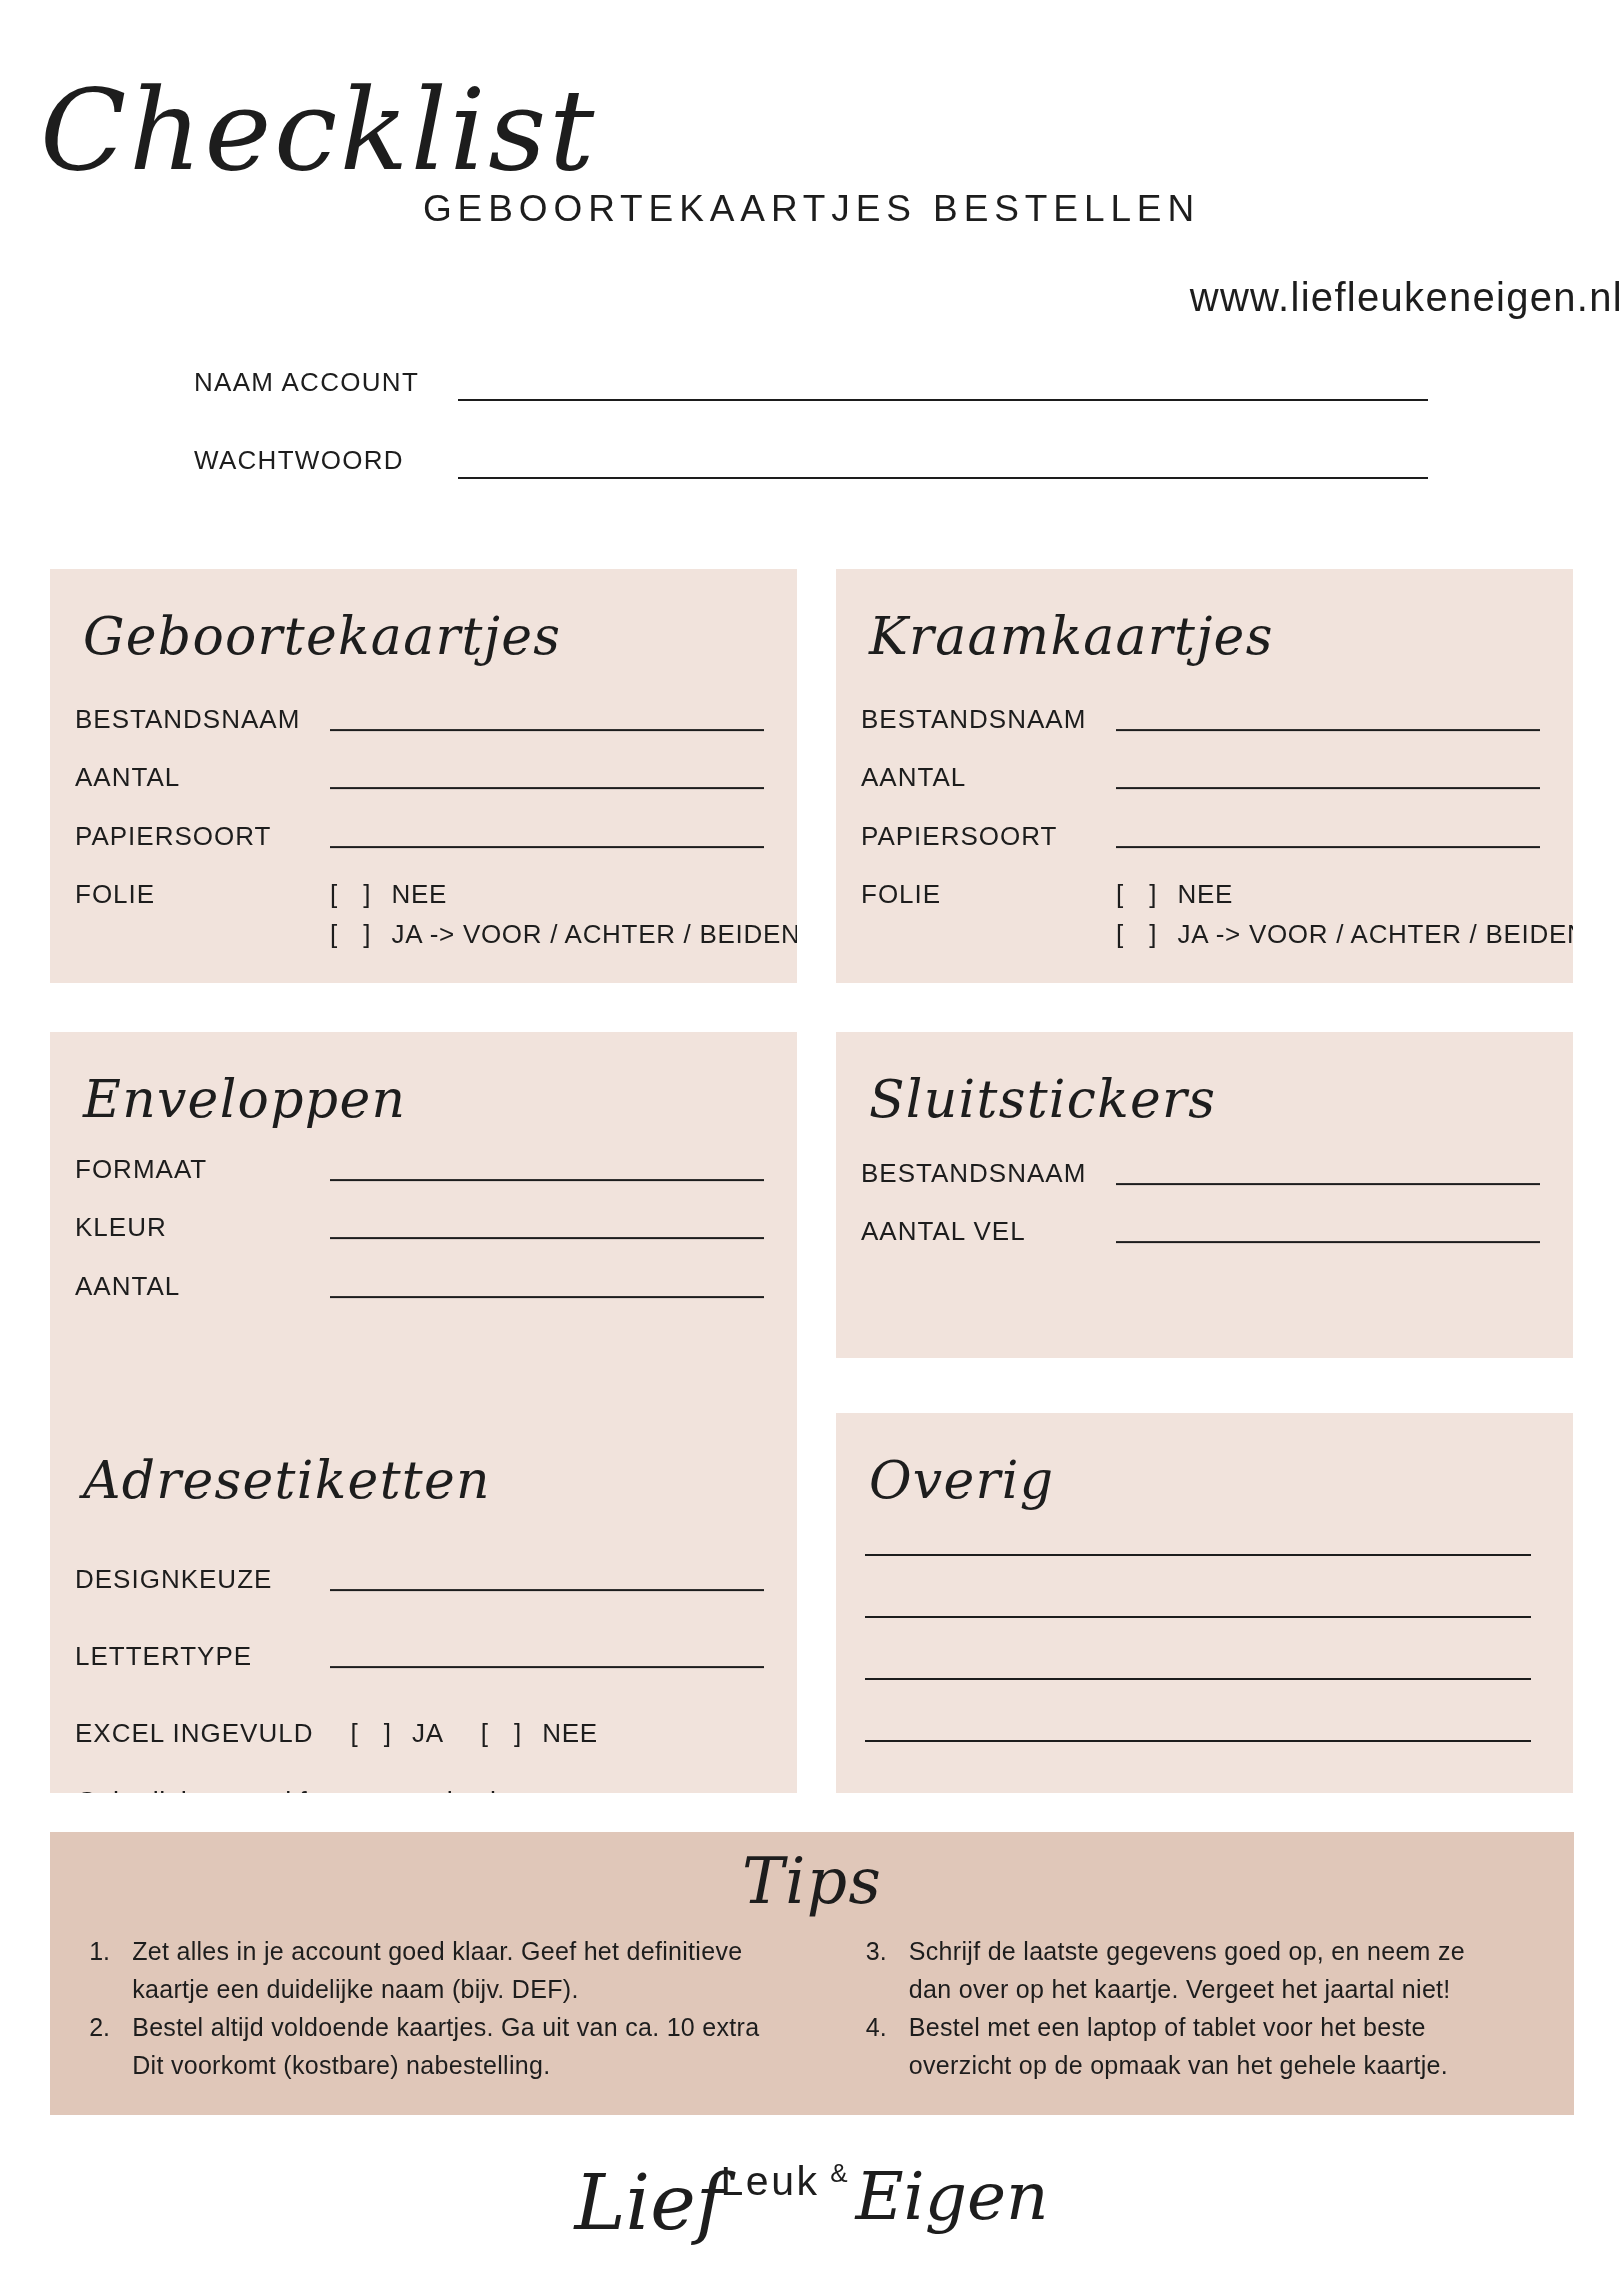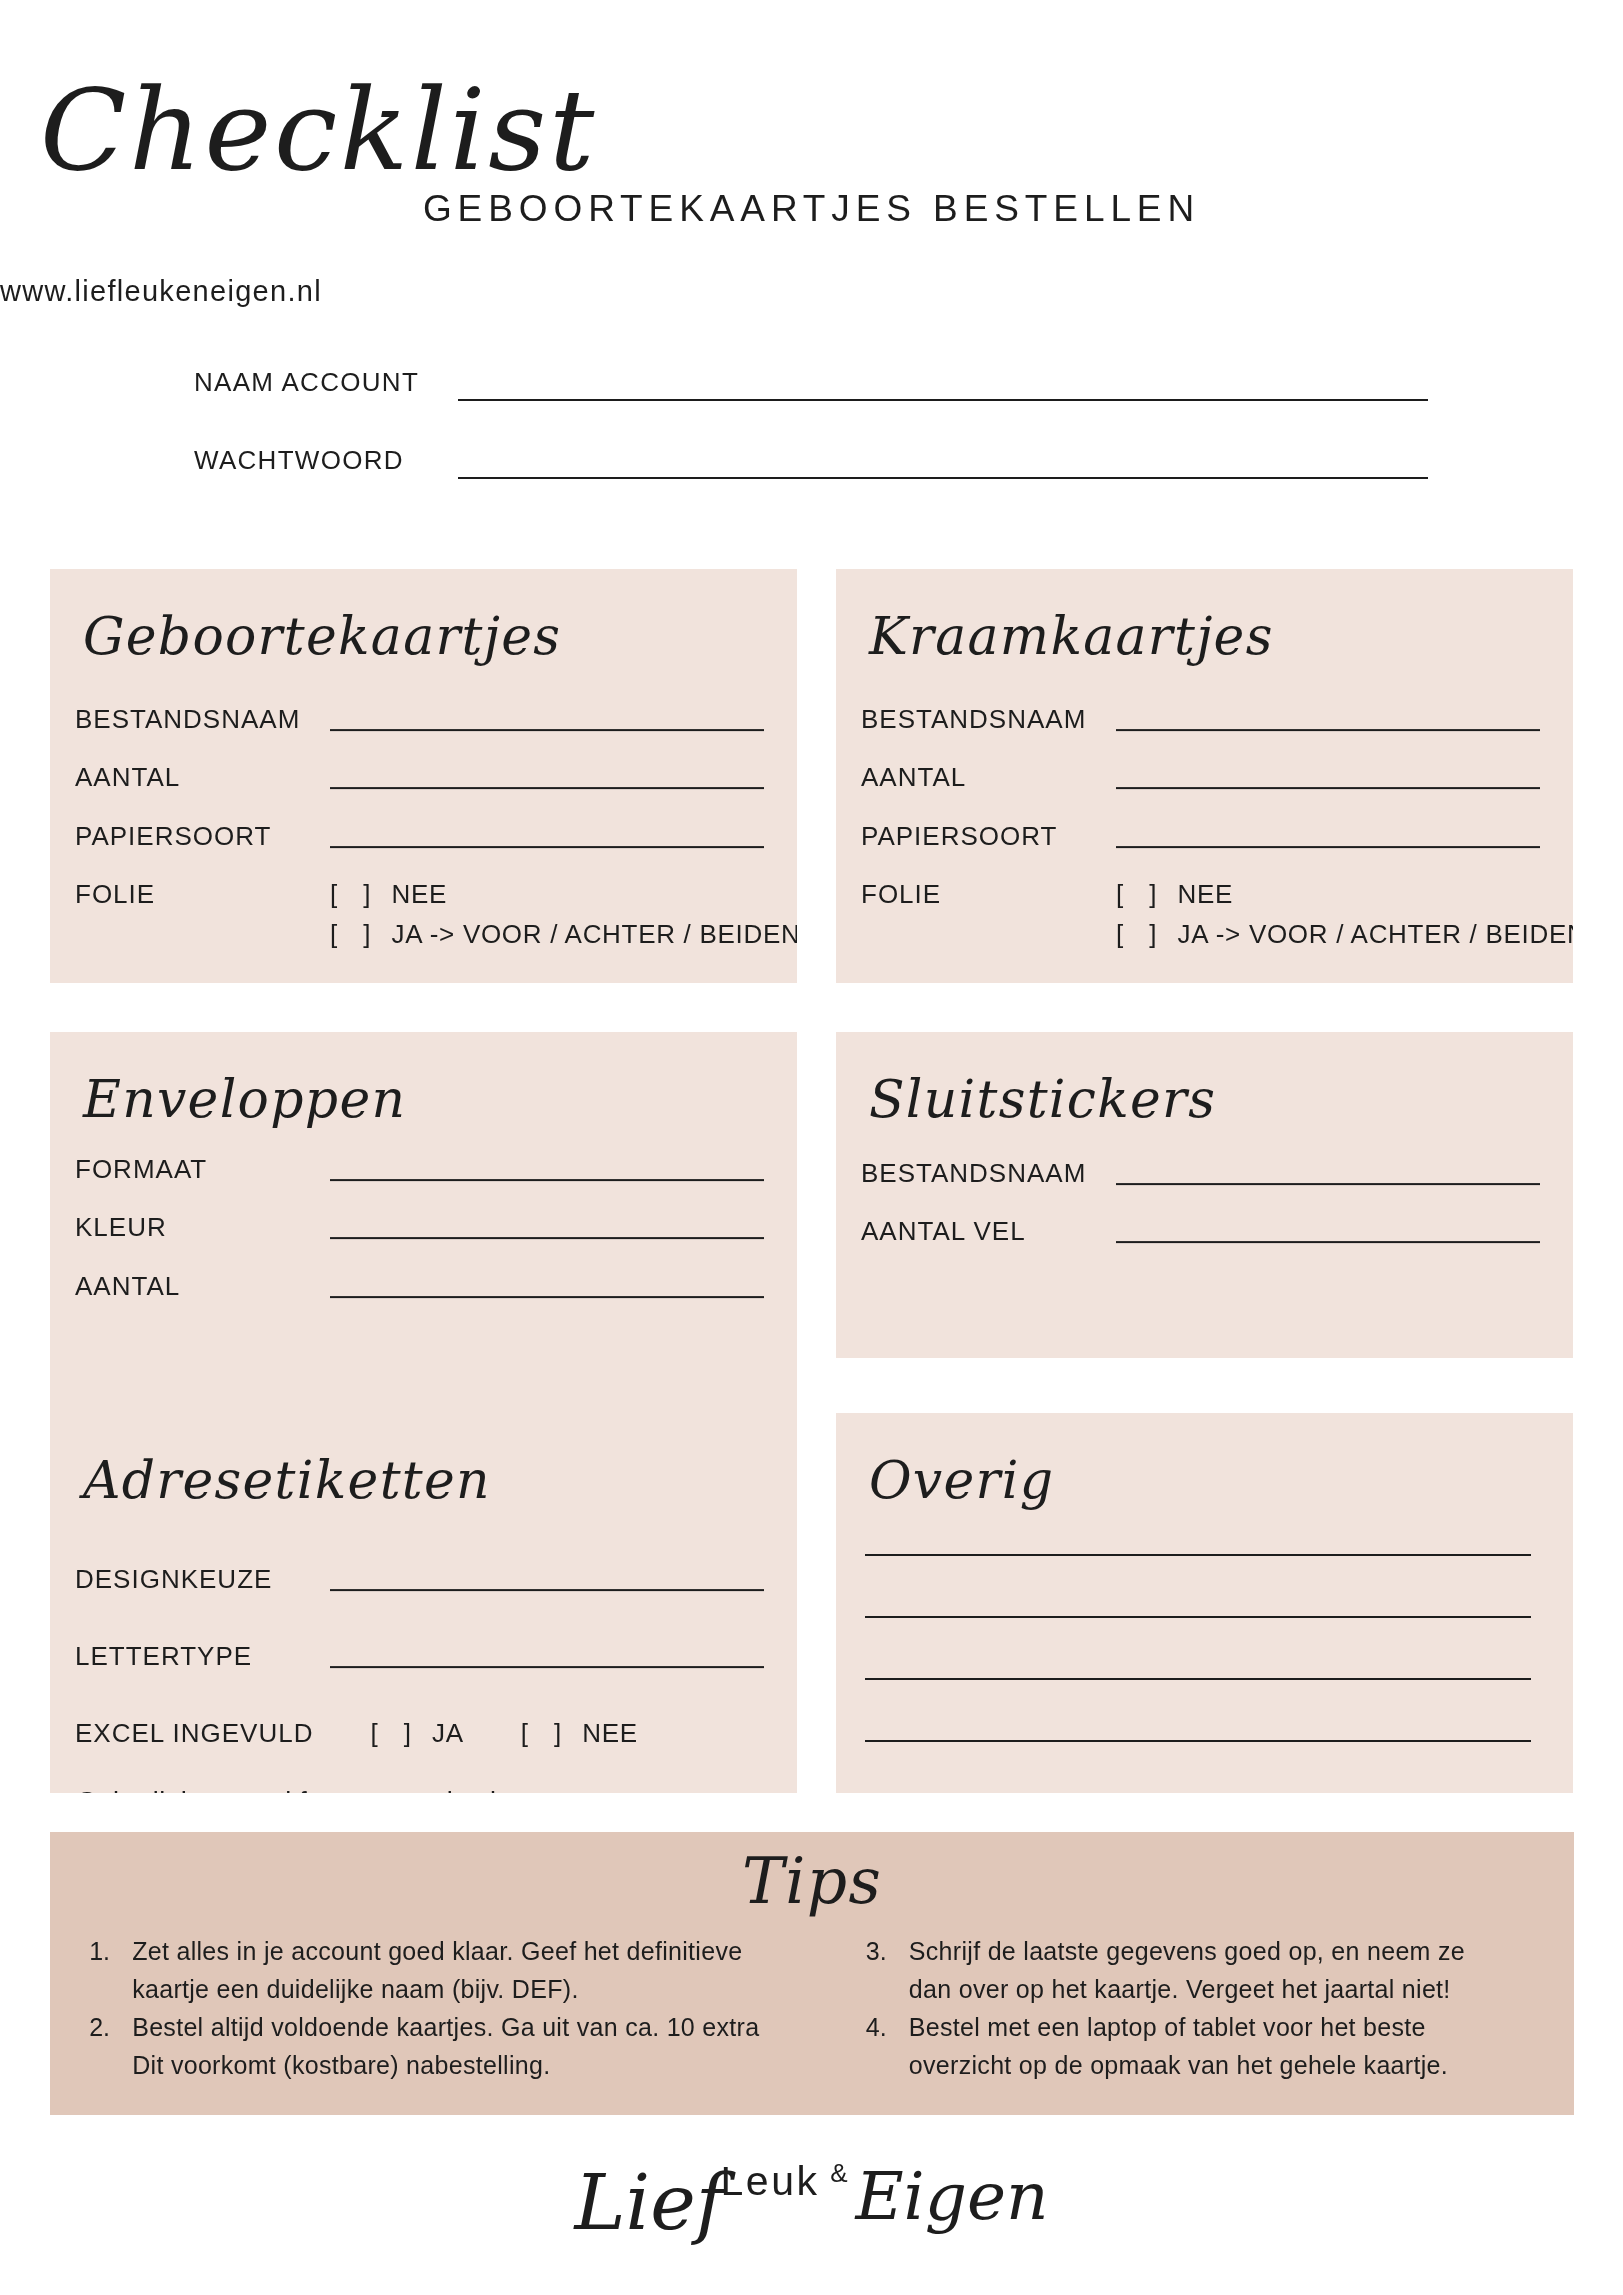--- a/index.html
+++ b/index.html
@@ -14,22 +14,22 @@
     position:relative;width:1623px;height:2295px;background:var(--page-bg);
     margin:0 auto;overflow:hidden;
   }
   .script{font-family:"DejaVu Serif",serif;font-style:italic;font-weight:normal;}
 
   
   .page-title{position:absolute;top:63px;left:0;width:100%;text-align:left;
     font-size:113px;line-height:1.2;letter-spacing:2.6px;margin-left:40px;}
   .page-subtitle{position:absolute;top:188px;left:0;width:100%;text-align:center;
     font-size:37px;letter-spacing:5.9px;}
-  .website-url{position:absolute;top:275px;left:0;width:100%;text-align:left;
-    font-size:29px;letter-spacing:1.3px;}
+  .website-url{position:absolute;top:275px;left:0;width:100%;text-align:right;
+    font-size:40px;letter-spacing:1.3px;}
 
   
   .account-row{position:absolute;left:194px;width:1234px;display:flex;align-items:flex-end;height:33px;}
   .account-row .acc-label{width:264px;flex:none;font-size:26px;letter-spacing:1.3px;padding-bottom:2.6px;}
   .write-line{flex:1;height:0;border-bottom:2px solid var(--ink);}
   .acc-row-1{top:368px;}
   .acc-row-2{top:446px;}
 
   
   .box{position:absolute;background:var(--box-bg);padding:34px 33px 0 25px;overflow:hidden;}
@@ -46,21 +46,21 @@
 
   .box-geboortekaartjes{left:50px;top:569px;width:747px;height:414px;}
   .box-kraamkaartjes{left:836px;top:569px;width:737px;height:414px;}
   .box-enveloppen{left:50px;top:1032px;width:747px;height:383px;}
   .box-enveloppen .box-fields{margin-top:29.4px;}
   .box-sluitstickers{left:836px;top:1032px;width:737px;height:326px;}
   .box-sluitstickers .box-fields{margin-top:33px;}
   .box-adresetiketten{left:50px;top:1413px;width:747px;height:380px;}
   .box-adresetiketten .box-fields{margin-top:58px;}
   .box-adresetiketten .field-row{margin-bottom:46px;}
-  .excel-row{display:flex;align-items:flex-end;margin-top:5px;gap:20px;}
+  .excel-row{display:flex;align-items:flex-end;margin-top:5px;}
   .excel-row .field-label{width:auto;margin-right:37px;}
   .excel-row .option-row{margin:0 37px 0 0;}
   .box-adresetiketten .box-note{margin-top:38px;}
   .box-overig{left:836px;top:1413px;width:737px;height:380px;padding-right:39px;}
   .overig-line{height:0;border-bottom:2.6px solid var(--ink);margin:0 2.6px 60px 3.9px;}
   .overig-line.first{margin-top:48px;}
 
   
   .tips{position:absolute;left:50px;top:1832px;width:1524px;height:283px;background:var(--tips-bg);
     padding:18.3px 30px 0 30px;overflow:hidden;}

